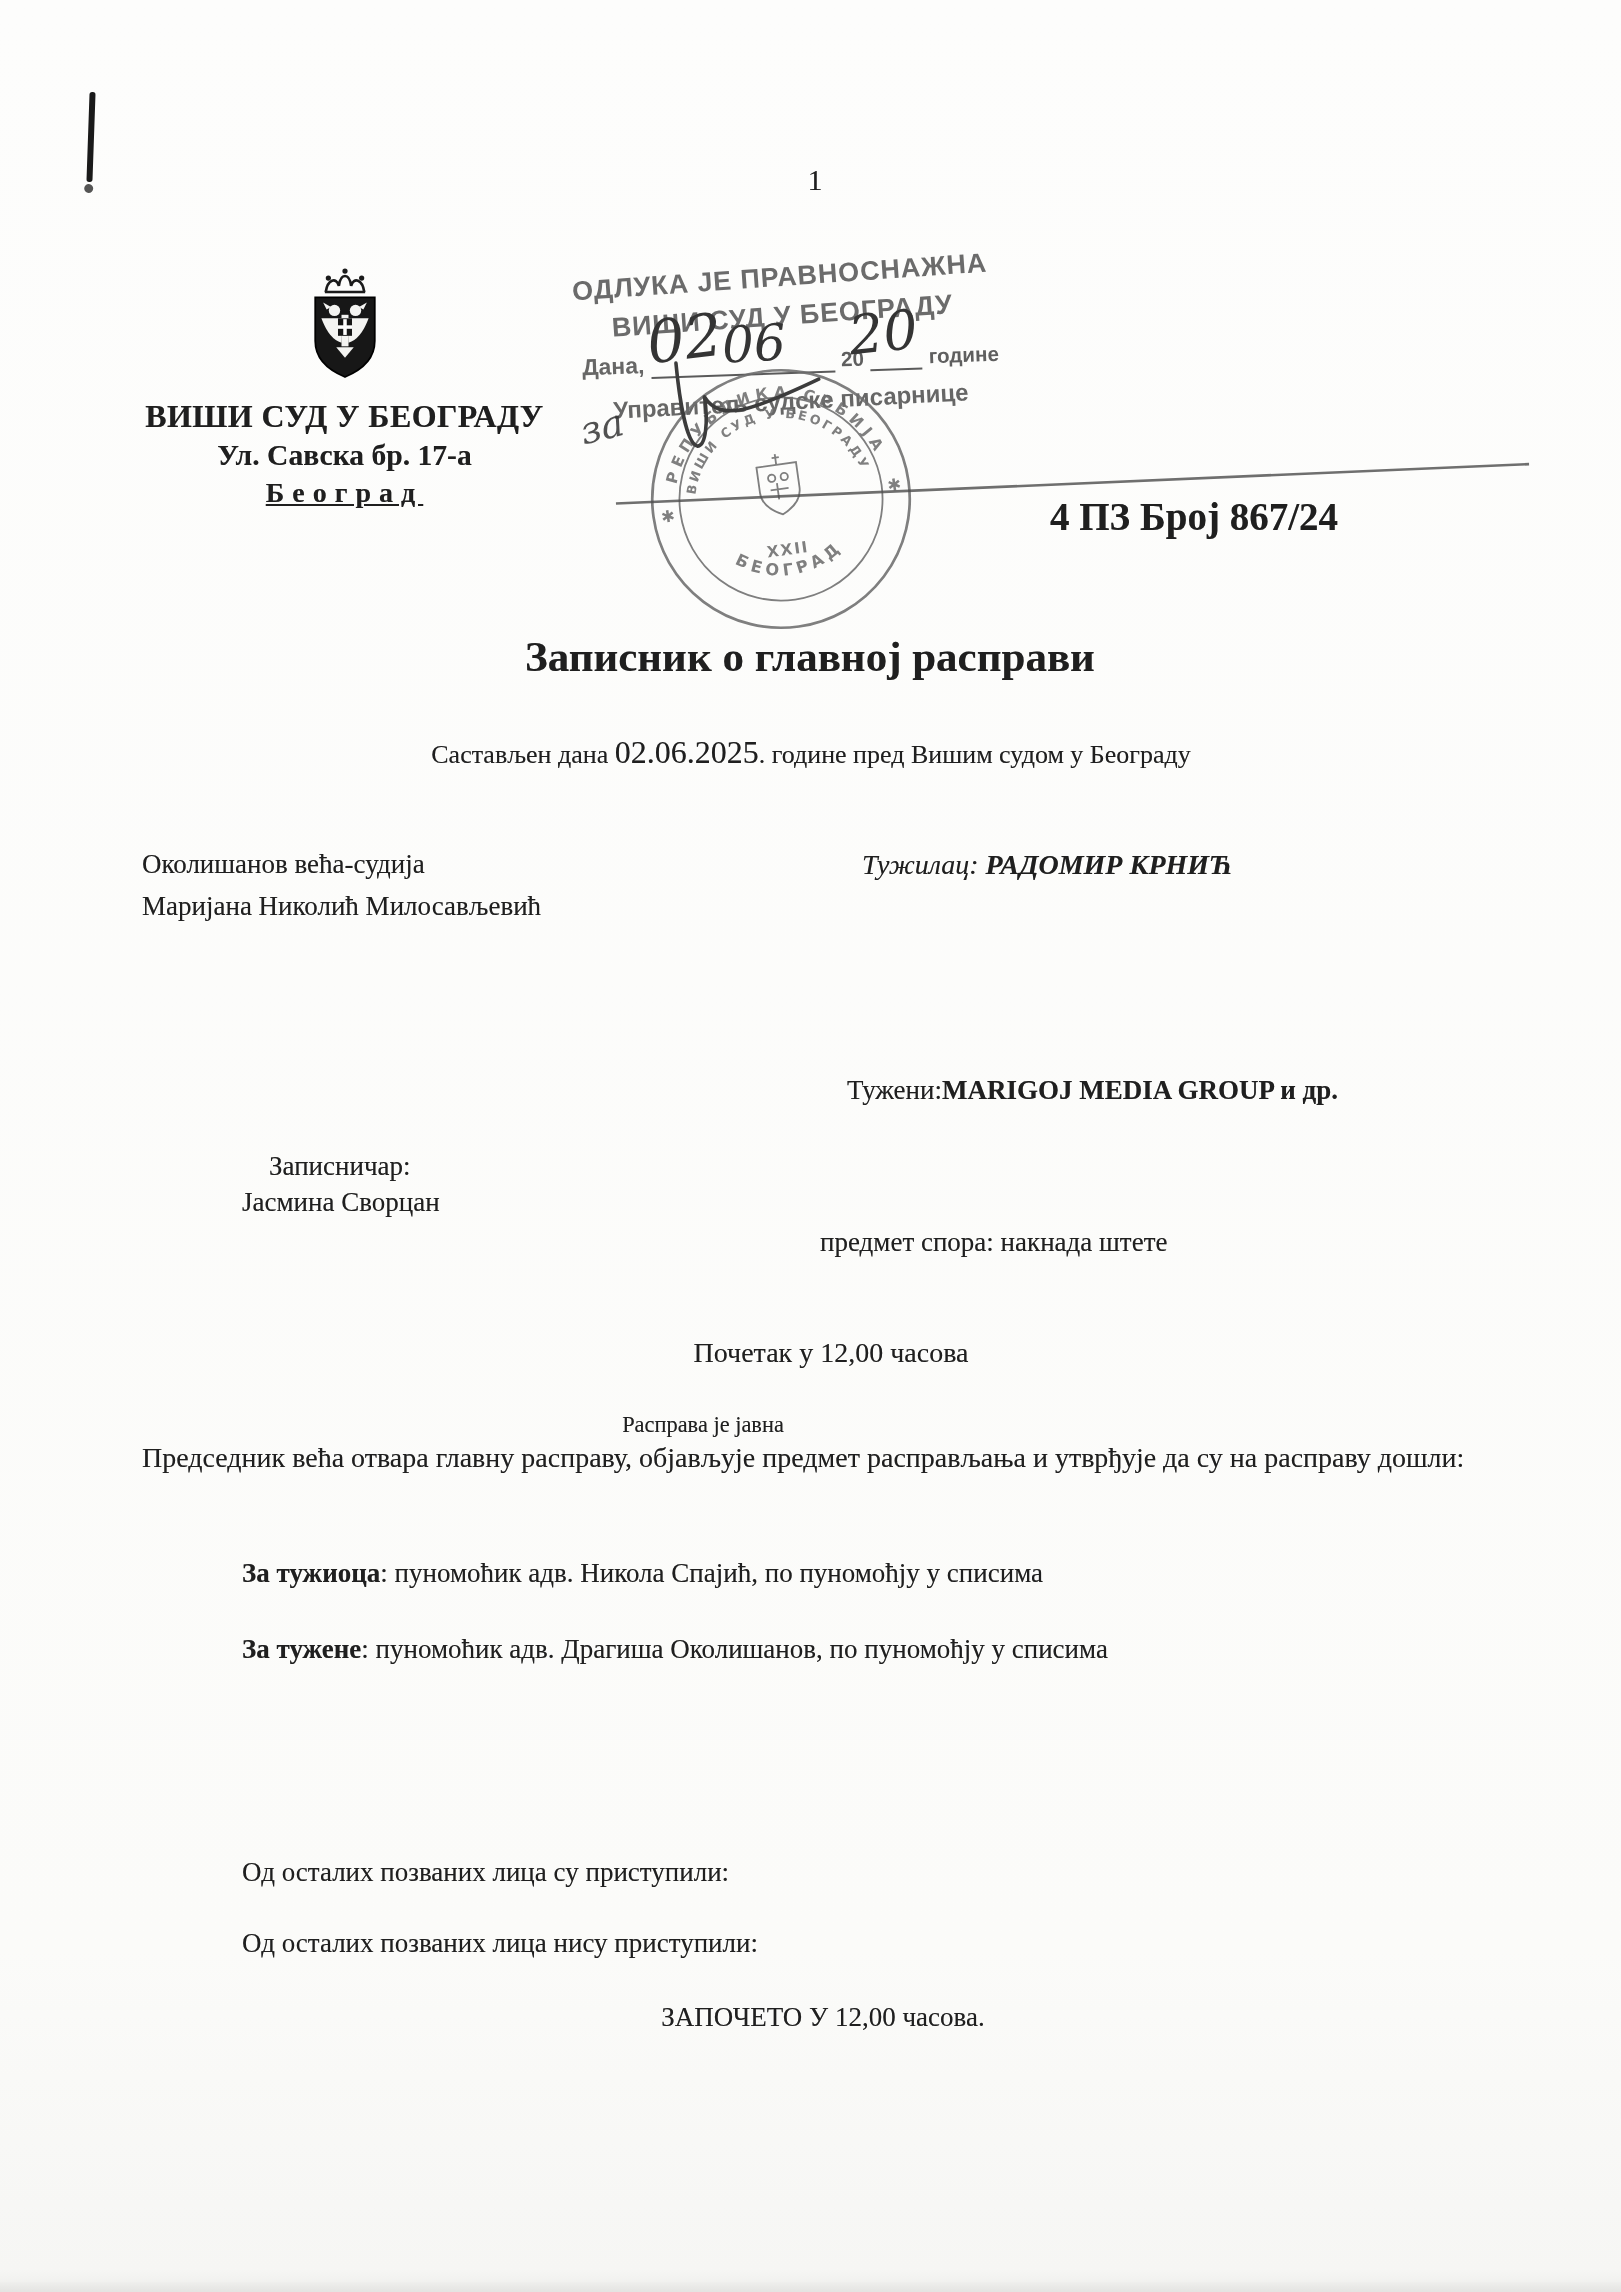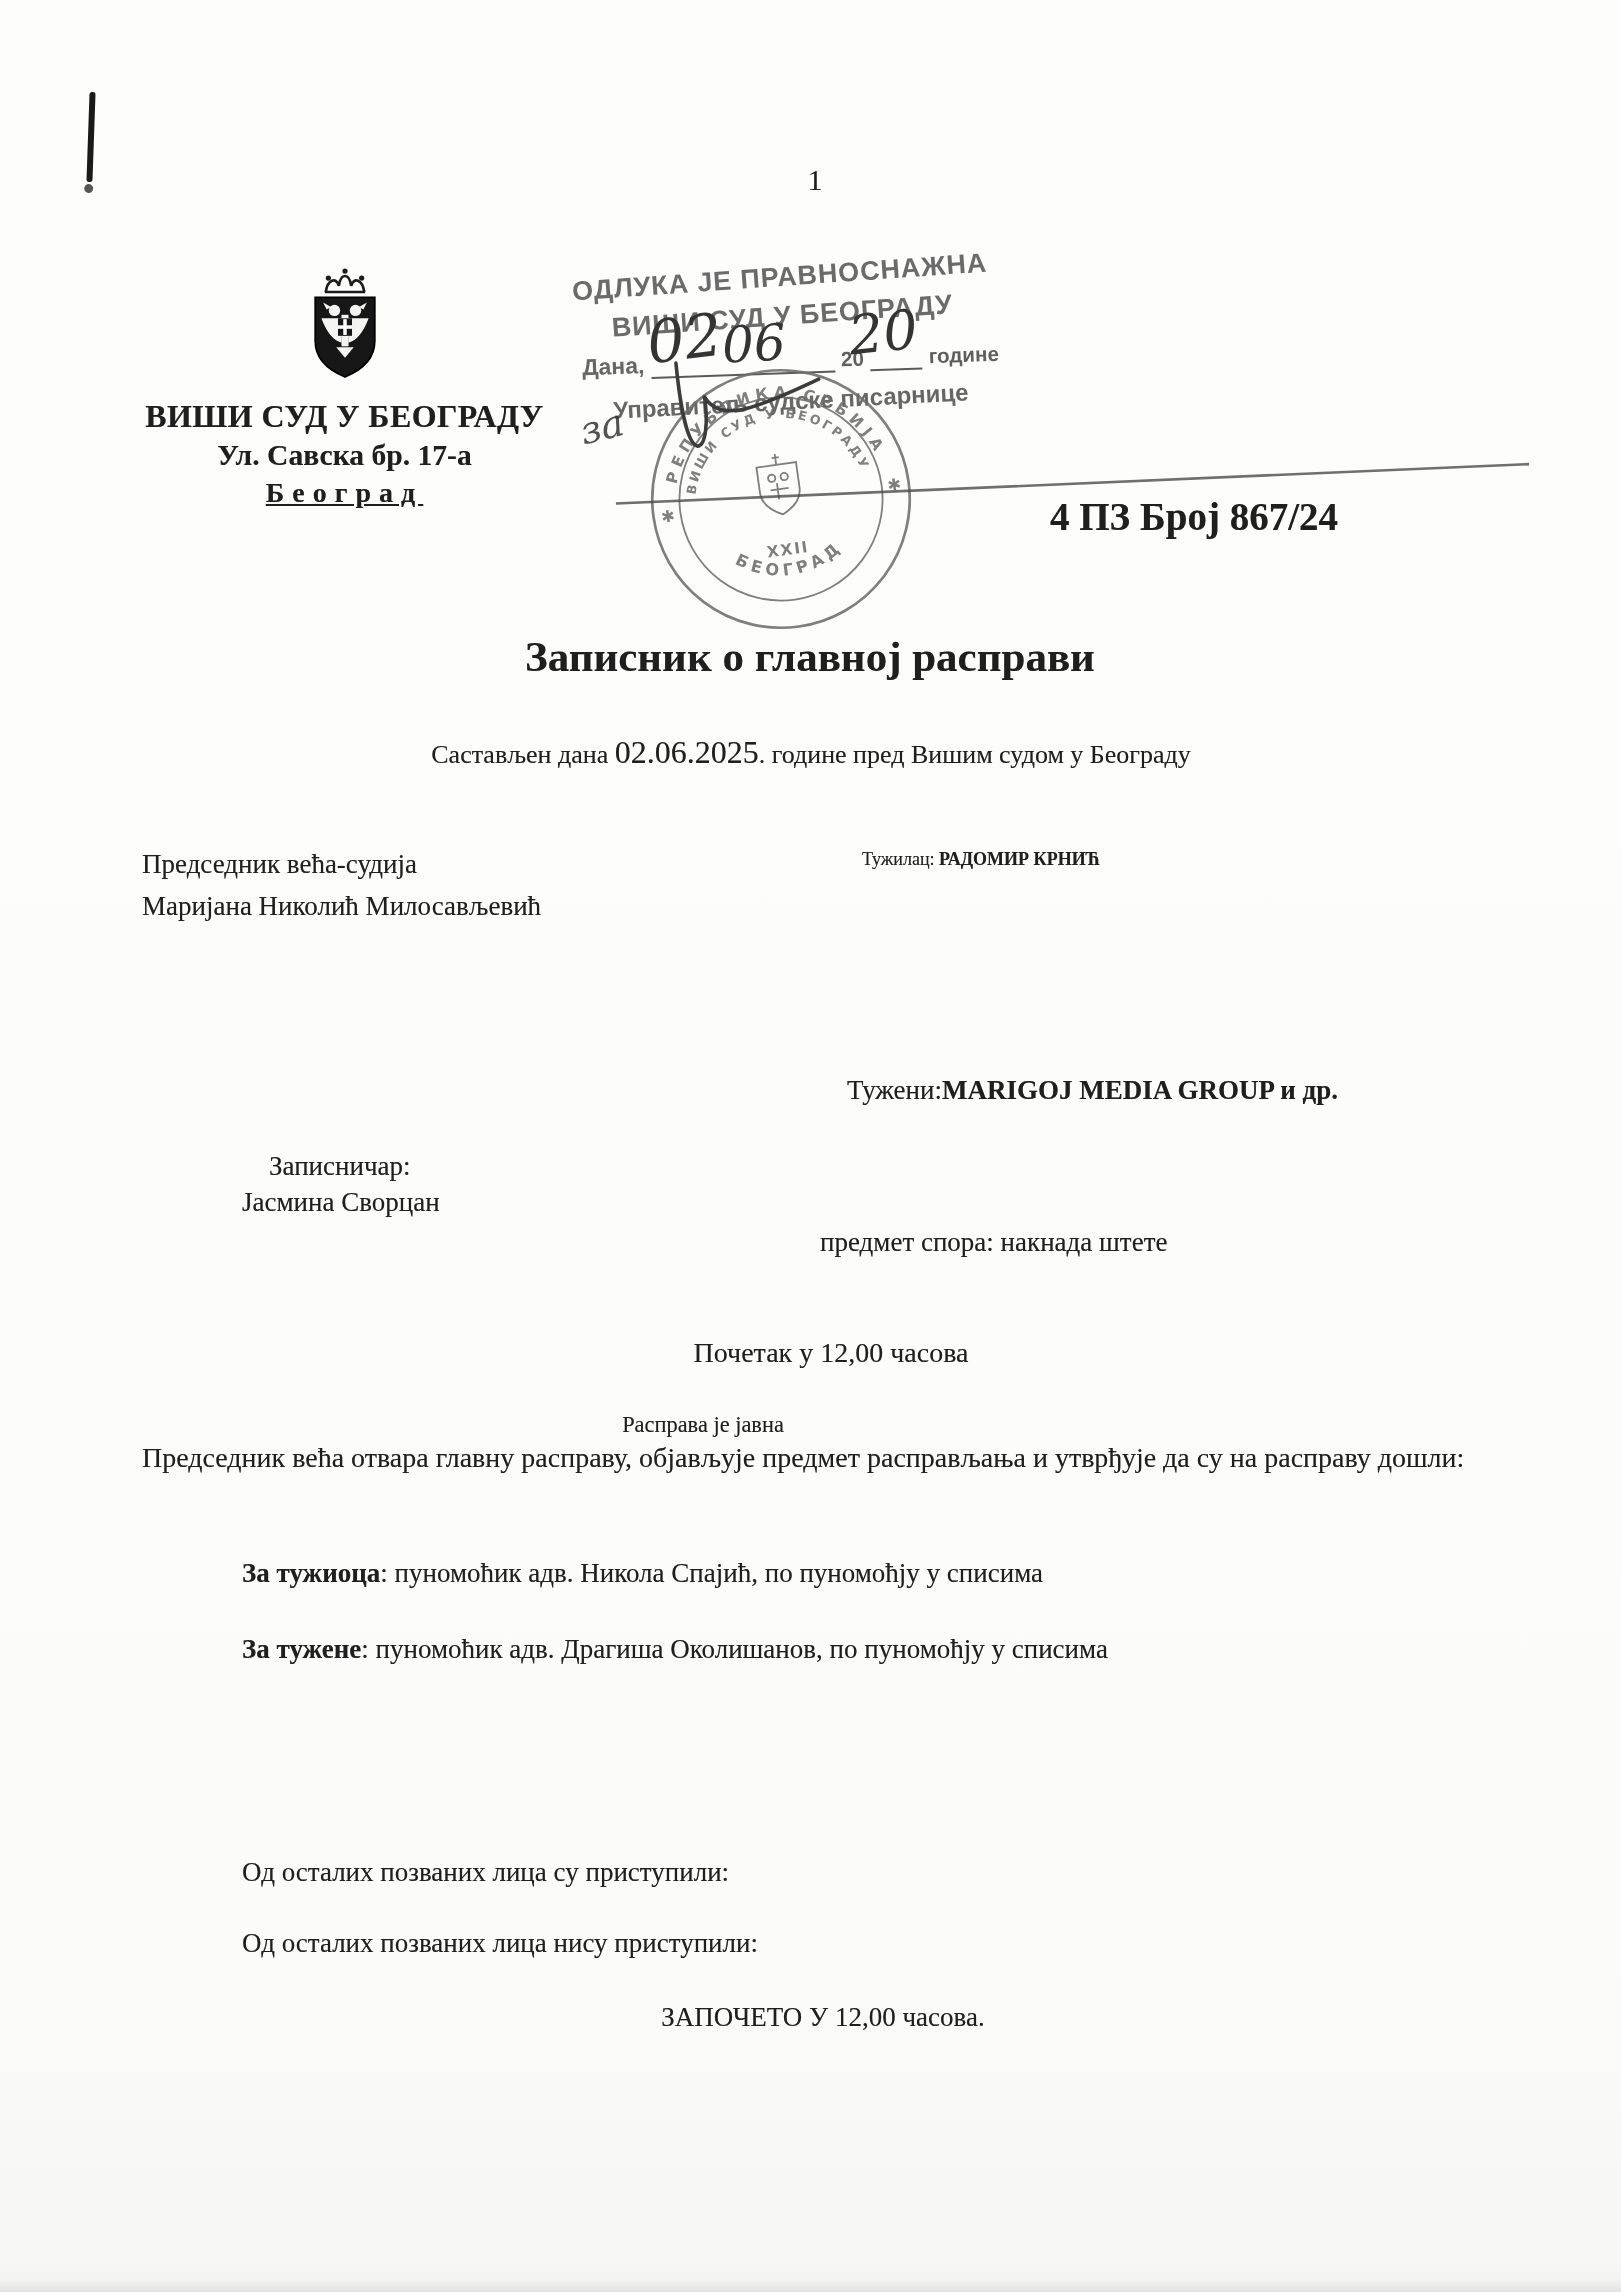--- a/index.html
+++ b/index.html
@@ -57,21 +57,21 @@
   }
   .sig-line{left:607px;top:446px;}
   .swoosh{left:665px;top:356px;}
   .case-number{left:1050px;top:494px;font-size:39px;font-weight:bold;}
   
   .doc-title{left:407px;top:632px;width:806px;text-align:center;font-size:43px;font-weight:bold;}
   .doc-subtitle{left:0;top:734px;width:1622px;text-align:center;font-size:26px;}
   .doc-subtitle .big-date{font-size:32px;}
   .judge-label{left:142px;top:849px;font-size:27px;}
   .judge-name{left:142px;top:891px;font-size:27px;}
-  .plaintiff{left:862px;top:849px;font-size:18px;}
+  .plaintiff{left:862px;top:849px;font-size:28px;font-style:italic;}
   .defendant{left:847px;top:1075px;font-size:27px;}
   .recorder-label{left:269px;top:1151px;font-size:27px;}
   .recorder-name{left:242px;top:1187px;font-size:27px;}
   .dispute{left:820px;top:1227px;font-size:27px;}
   .start-time{left:0;top:1337px;width:1622px;text-align:center;font-size:28px;padding-left:20px;}
   .public-note{left:0;top:1412px;width:1406px;text-align:center;font-size:22.4px;}
   .opening{left:142px;top:1437px;width:1345px;font-size:28px;line-height:42px;text-align:justify;}
   .rep1{left:242px;top:1558px;font-size:27px;}
   .rep2{left:242px;top:1634px;font-size:27px;}
   .others-present{left:242px;top:1857px;font-size:27px;}
@@ -178,21 +178,21 @@
   </svg>
 
   <div class="abs case-number serif ink">4 ПЗ Број 867/24</div>
 
   <div class="abs doc-title serif ink">Записник о главној расправи</div>
 
   <div class="abs doc-subtitle serif ink">
     <span>Састављен дана </span><span class="big-date">02.06.2025</span><span>. године пред Вишим судом у Београду</span>
   </div>
 
-  <div class="abs judge-label serif ink">Председник већа-судија</div>
+  <div class="abs judge-label serif ink">Околишанов већа-судија</div>
   <div class="abs judge-name serif ink">Маријана Николић Милосављевић</div>
 
   <div class="abs plaintiff serif ink">
     <span>Тужилац: </span><span class="bold">РАДОМИР КРНИЋ</span>
   </div>
 
   <div class="abs defendant serif ink">
     <span>Тужени:</span><span class="bold">MARIGOJ MEDIA GROUP</span><span class="bold"> и др.</span>
   </div>
 

